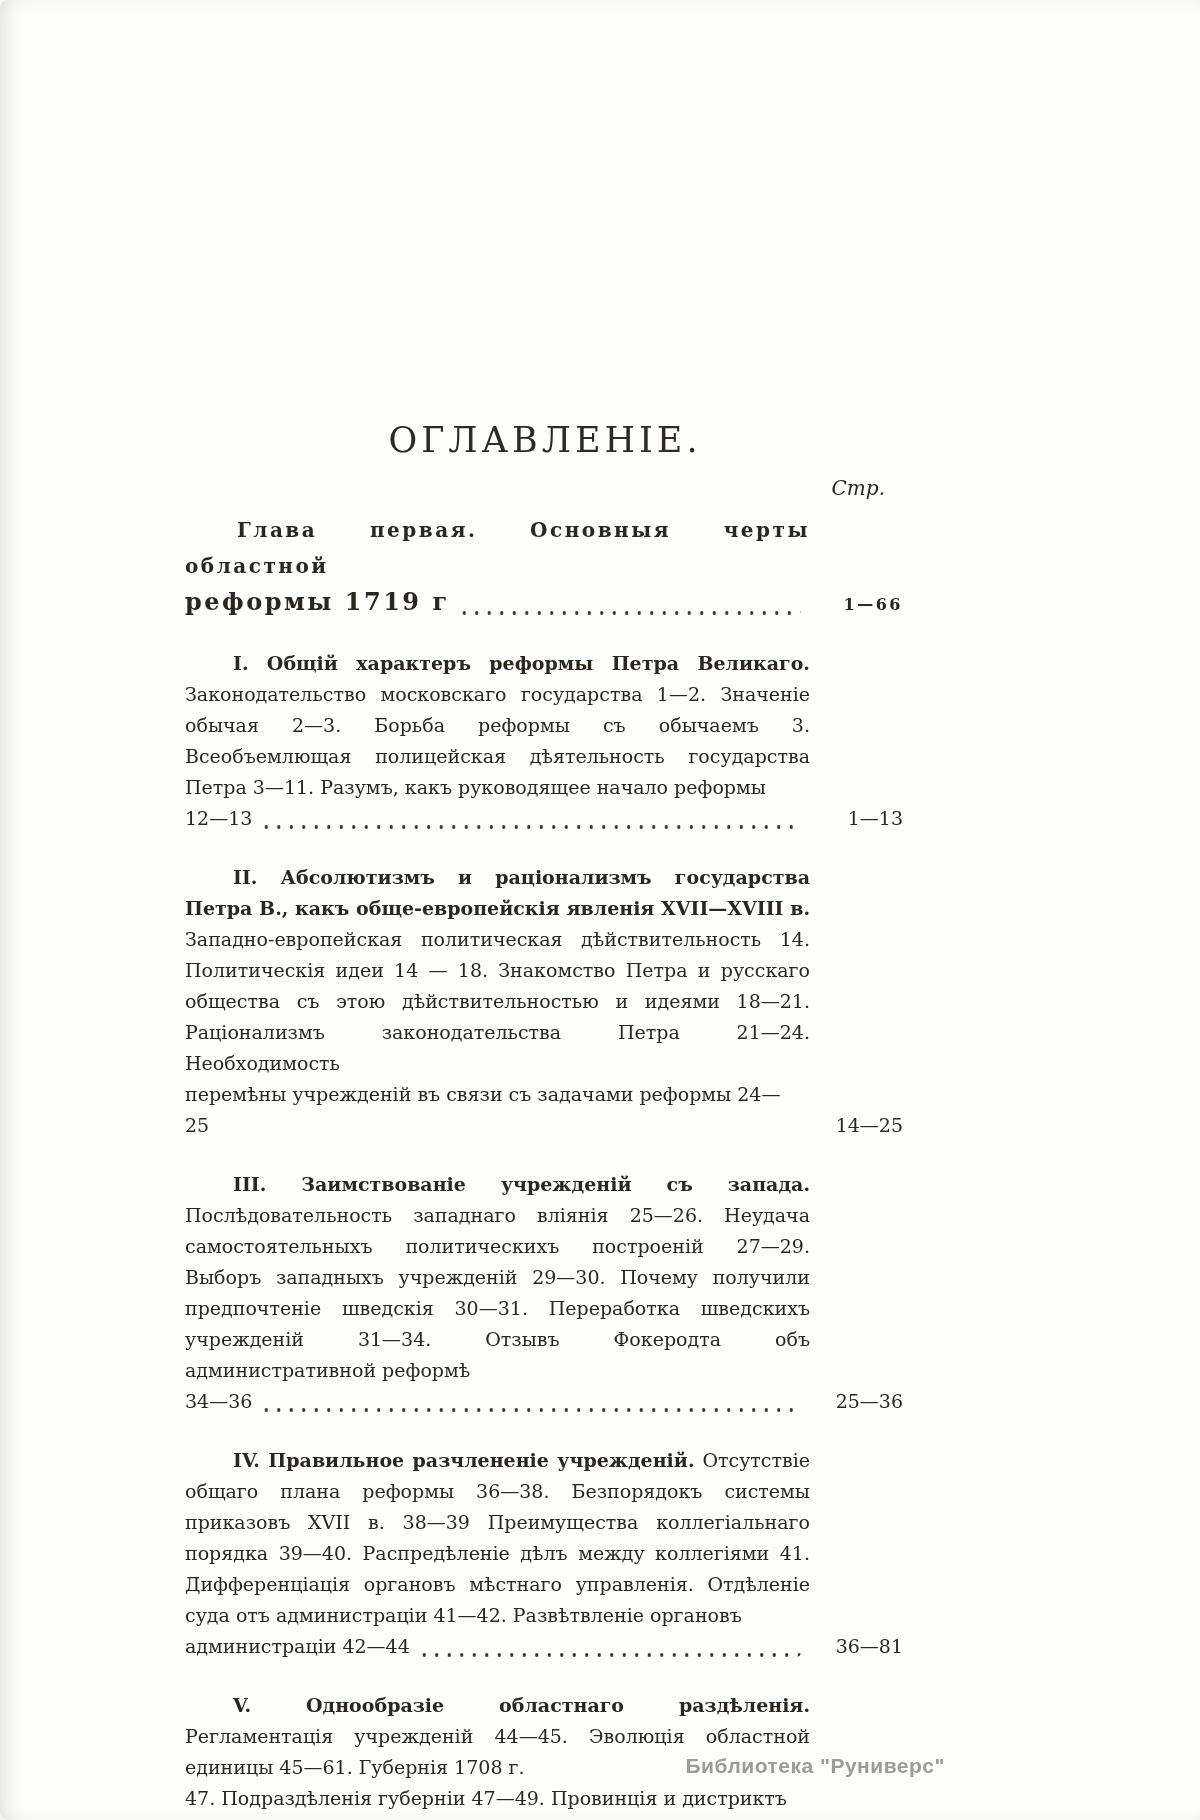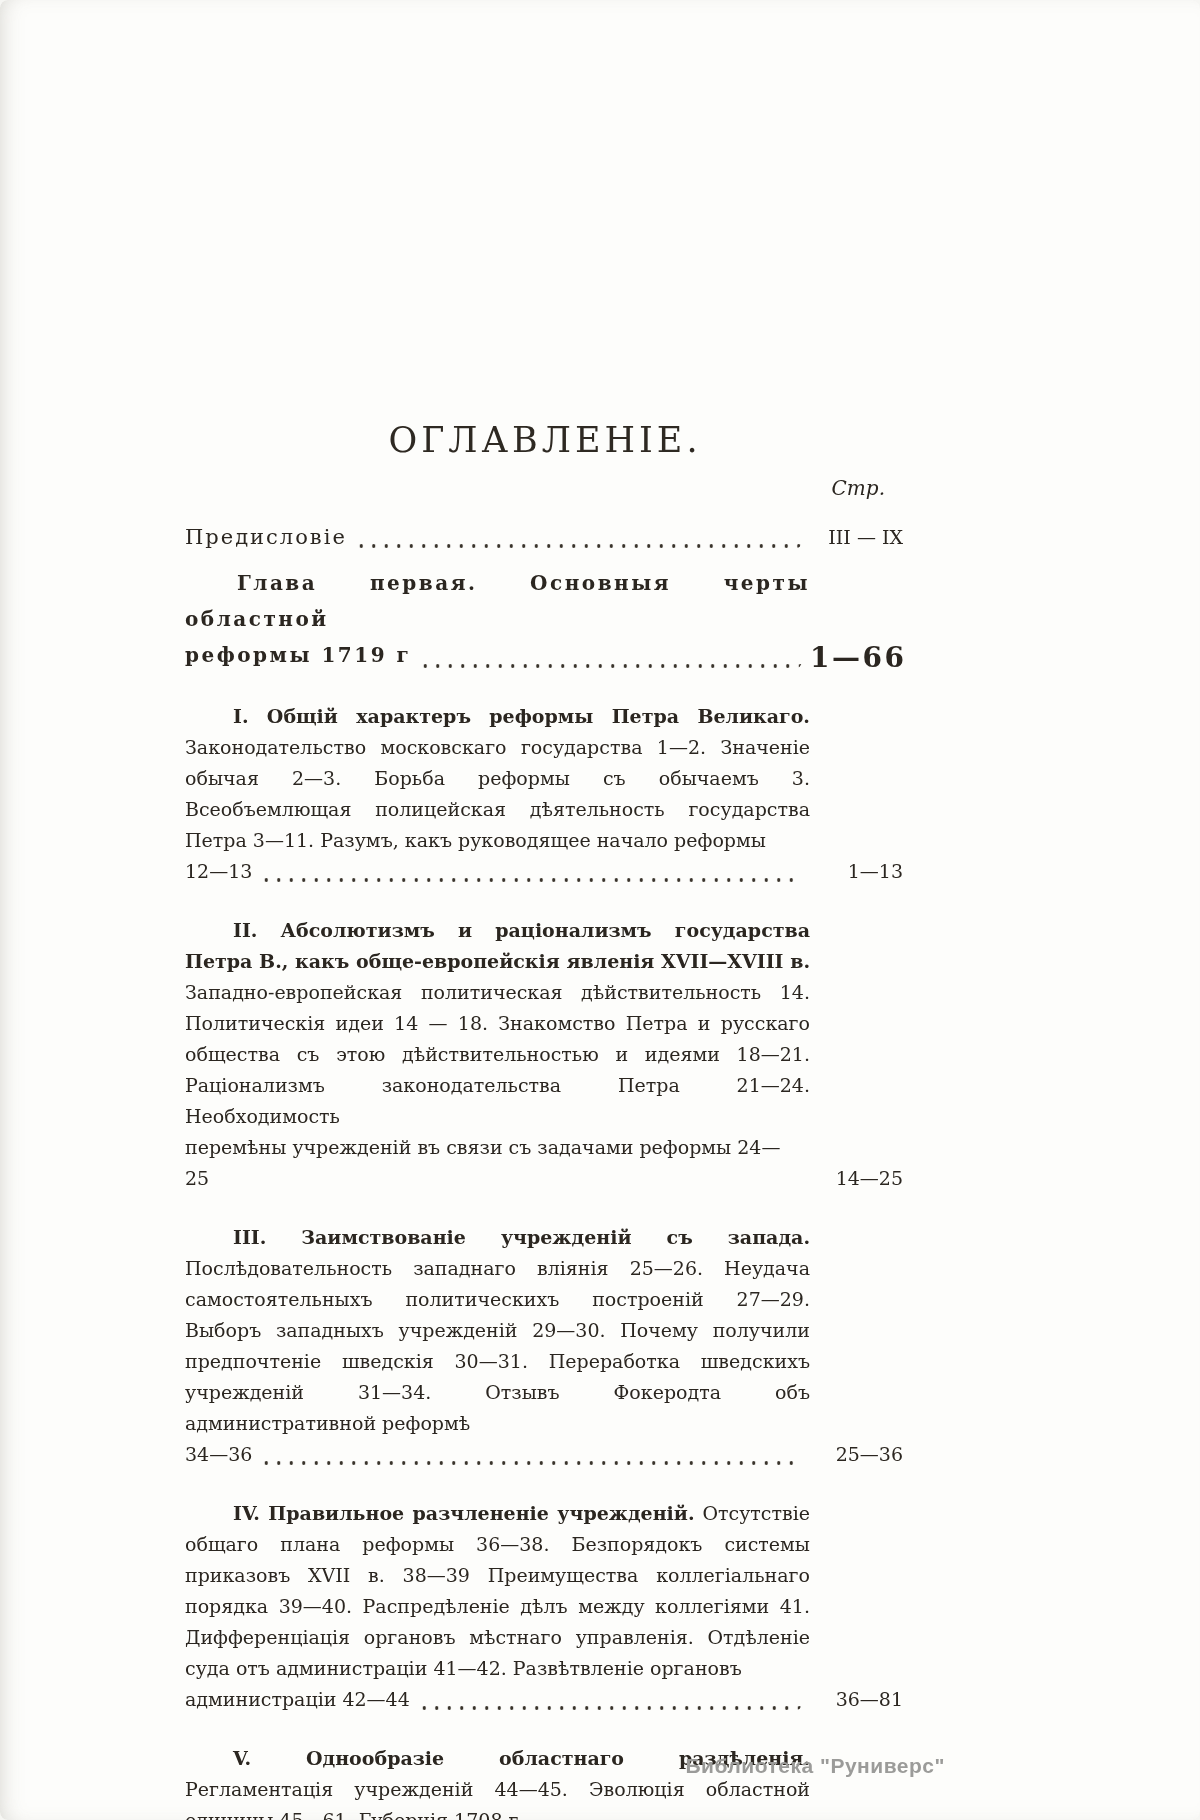--- a/index.html
+++ b/index.html
@@ -76,22 +76,22 @@
   .preface { margin-top: 22px; }
   .preface .tail { font-size: 21px; letter-spacing: 2px; }
   
   .chapter { font-weight: bold; letter-spacing: 2.5px; }
   .chapter .entry-body {
     font-size: 20px;
     line-height: 36px;
     text-align-last: justify;
     text-indent: 52px;
   }
-  .chapter .tail { font-size: 20px; line-height: 36px; }
-  .chapter .pages { font-weight: bold; font-size: 28px; }
+  .chapter .tail { font-size: 24px; line-height: 36px; }
+  .chapter .pages { font-weight: bold; font-size: 16px; }
   
   .section { margin-top: 28px; }
   .watermark {
     position: absolute;
     right: 255px;
     top: 1754px;
     font-family: "Liberation Sans", sans-serif;
     font-weight: bold;
     font-size: 21px;
     color: #9b9b99;
@@ -101,27 +101,20 @@
 </head>
 <body>
 
 <div class="sheet">
   <div class="content">
 
     <h1 class="title">ОГЛАВЛЕНІЕ.</h1>
 
     <div class="col-header">Стр.</div>
 
-    <div class="entry preface">
-      <div class="entry-last">
-        <span class="tail">Предисловіе</span>
-        <span class="leader"></span>
-        <span class="pages">III — IX</span>
-      </div>
-    </div>
 
     <div class="entry chapter">
       <div class="entry-body">Глава первая. Основныя черты областной</div>
       <div class="entry-last">
         <span class="tail">реформы 1719 г</span>
         <span class="leader"></span>
         <span class="pages">1—66</span>
       </div>
     </div>
 

